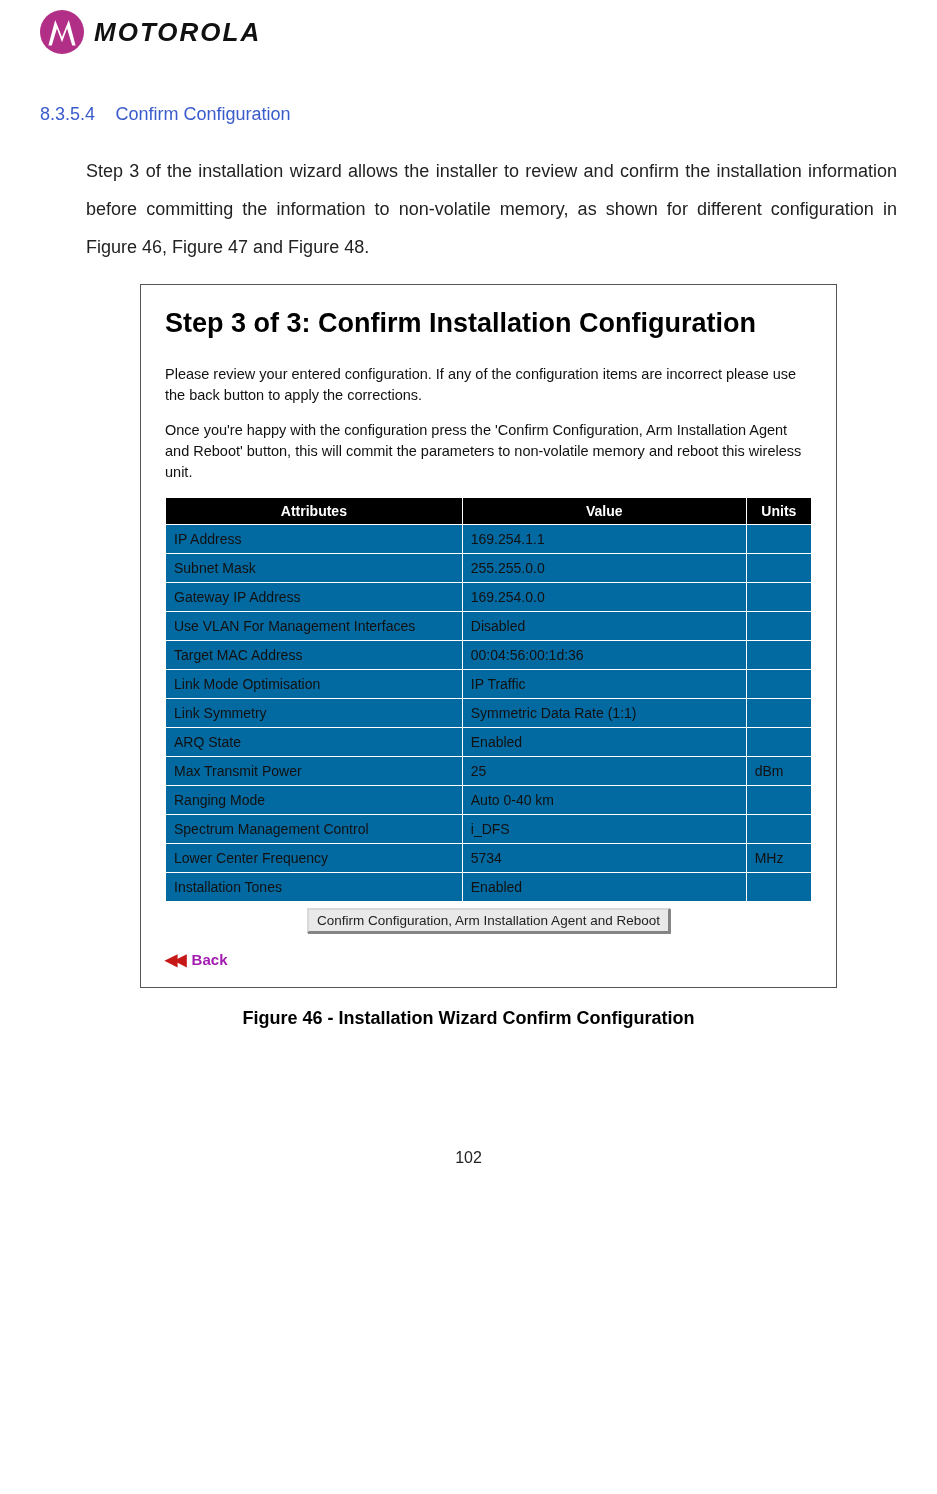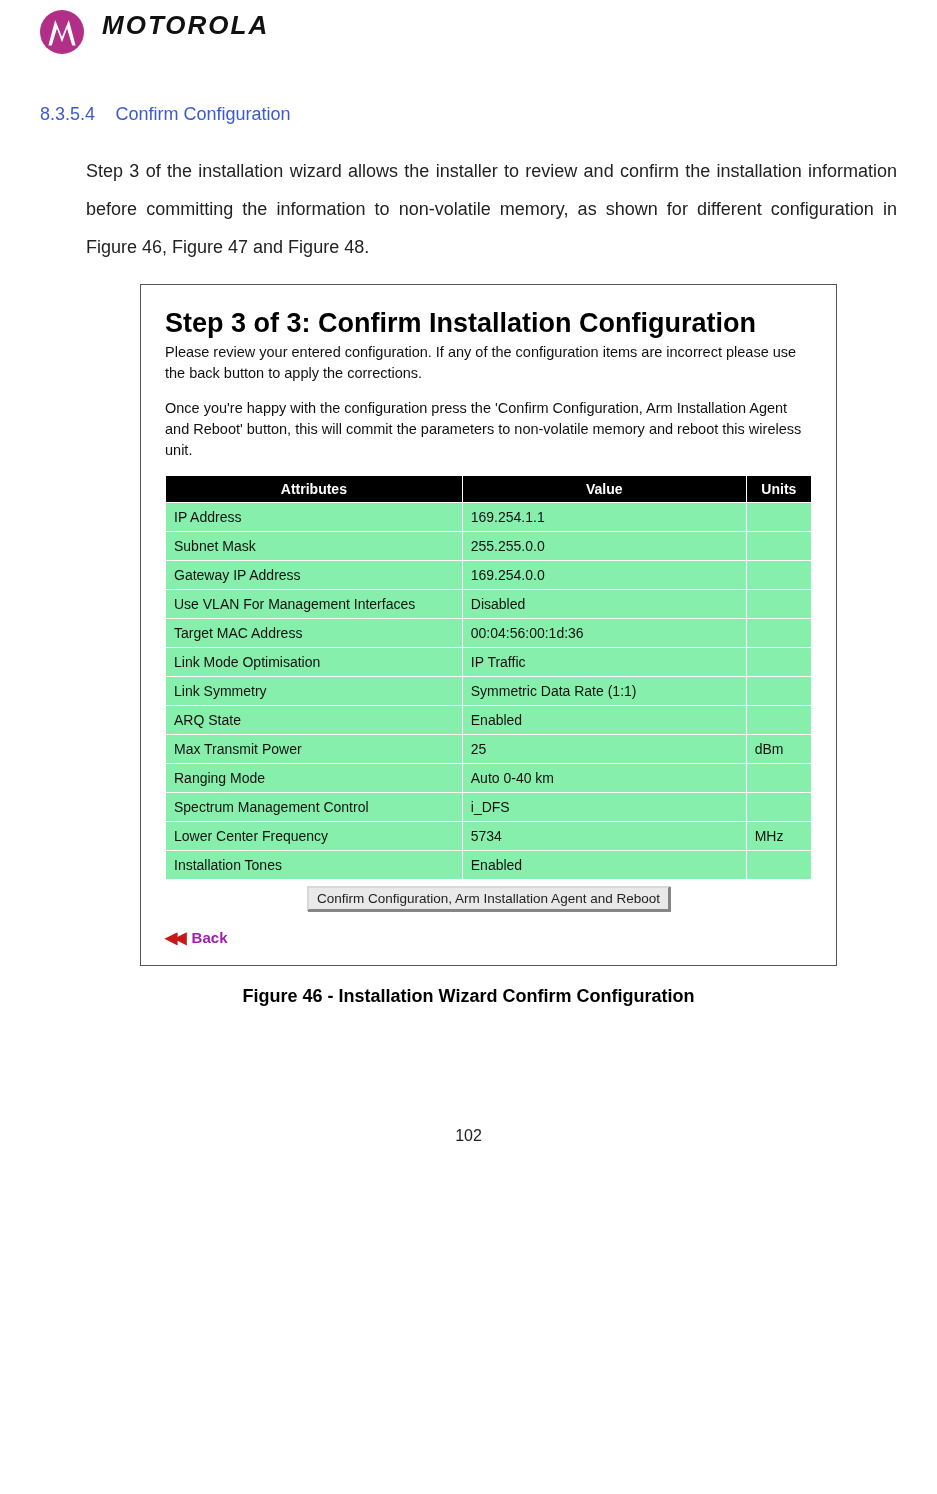--- a/index.html
+++ b/index.html
@@ -6,21 +6,22 @@
   body {
     font-family: Arial, Helvetica, sans-serif;
     background: #fff;
     width: 937px;
     margin: 0 auto;
     padding: 10px 40px 40px 40px;
     color: #000;
   }
   .logo-row {
     display: flex;
-    gap: 18px;
+    align-items: center;
+    gap: 10px;
     margin-bottom: 50px;
   }
   .logo-mark {
     width: 44px; height: 44px;
     border-radius: 50%;
     background: #b12f87;
     position: relative;
     display: flex;
     align-items: center;
     justify-content: center;
@@ -47,20 +48,21 @@
     border: 1.5px solid #555;
     margin: 0 60px 20px 100px;
     padding: 20px 24px 18px 24px;
     background: #fff;
   }
   .fig-h1 {
     font-weight: 700;
     font-size: 27px;
     color: #000;
     line-height: 1.35;
+    margin-bottom: 22px;
   }
   .fig-p {
     font-size: 14.5px;
     color: #111;
     line-height: 1.45;
     margin-bottom: 14px;
   }
   .fig-sub {
     font-weight: 700;
     font-size: 15px;
@@ -75,21 +77,21 @@
     color: #111;
   }
   table.cfg th {
     background: #000;
     color: #fff;
     text-align: center;
     font-weight: 700;
     padding: 5px 8px;
   }
   table.cfg td {
-    background: #86efac;
+    background: #0369a1;
     padding: 6px 8px;
   }
   table.cfg .col-attr { width: 46%; }
   table.cfg .col-val { width: 44%; }
   table.cfg .col-unit { width: 10%; }
   .btn-row td {
     background: #fff !important;
     text-align: center;
     padding: 8px 0 6px 0;
   }

